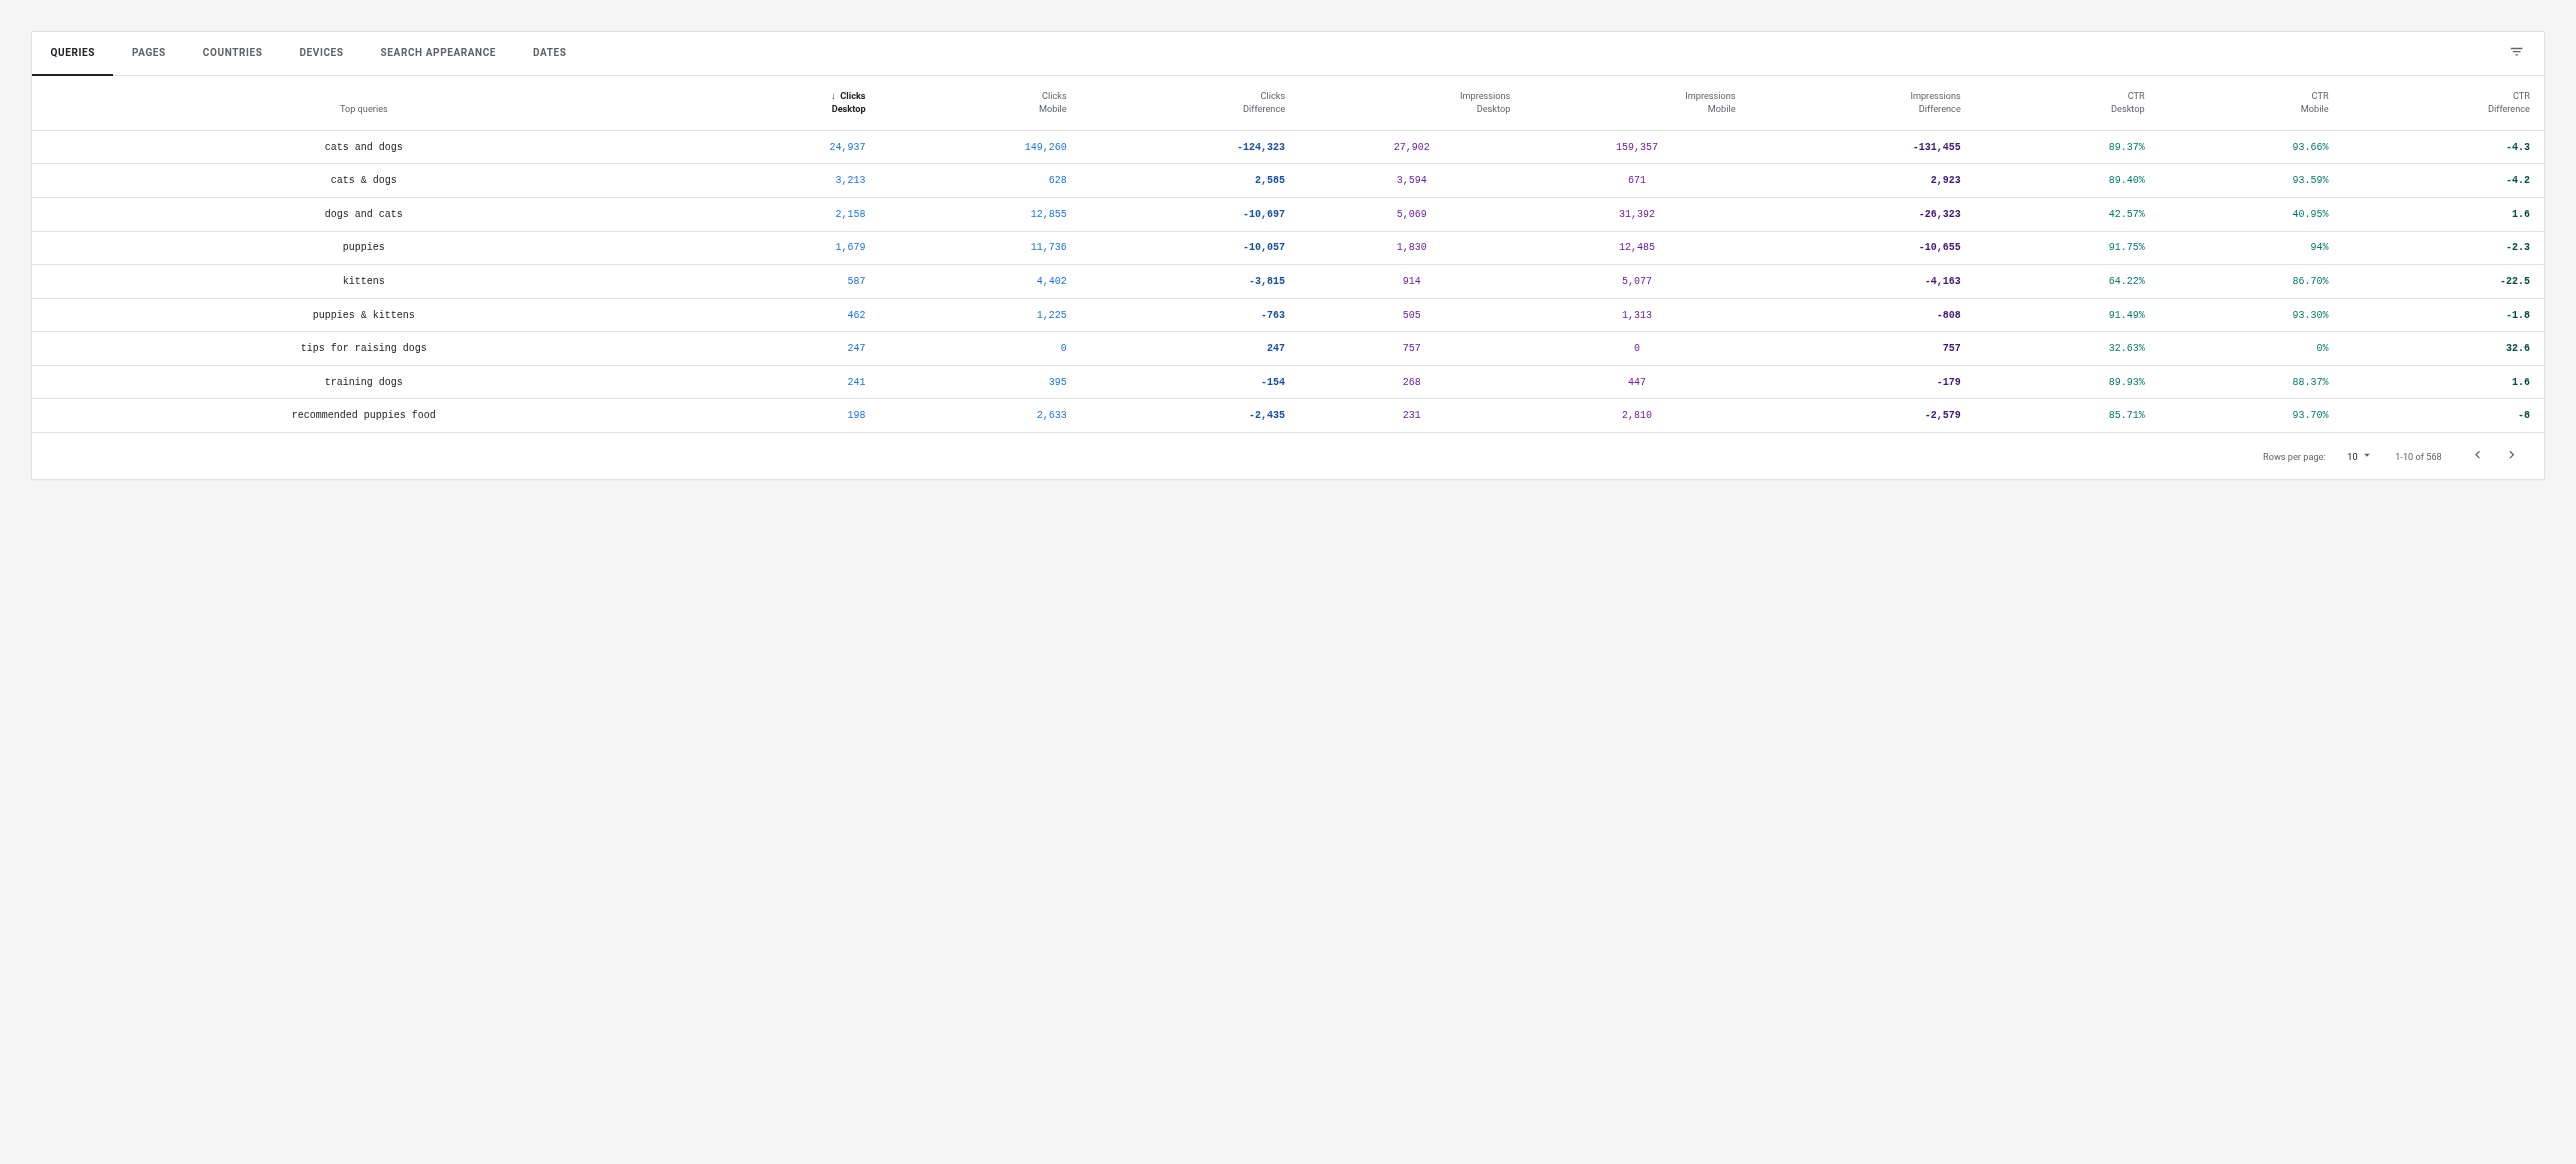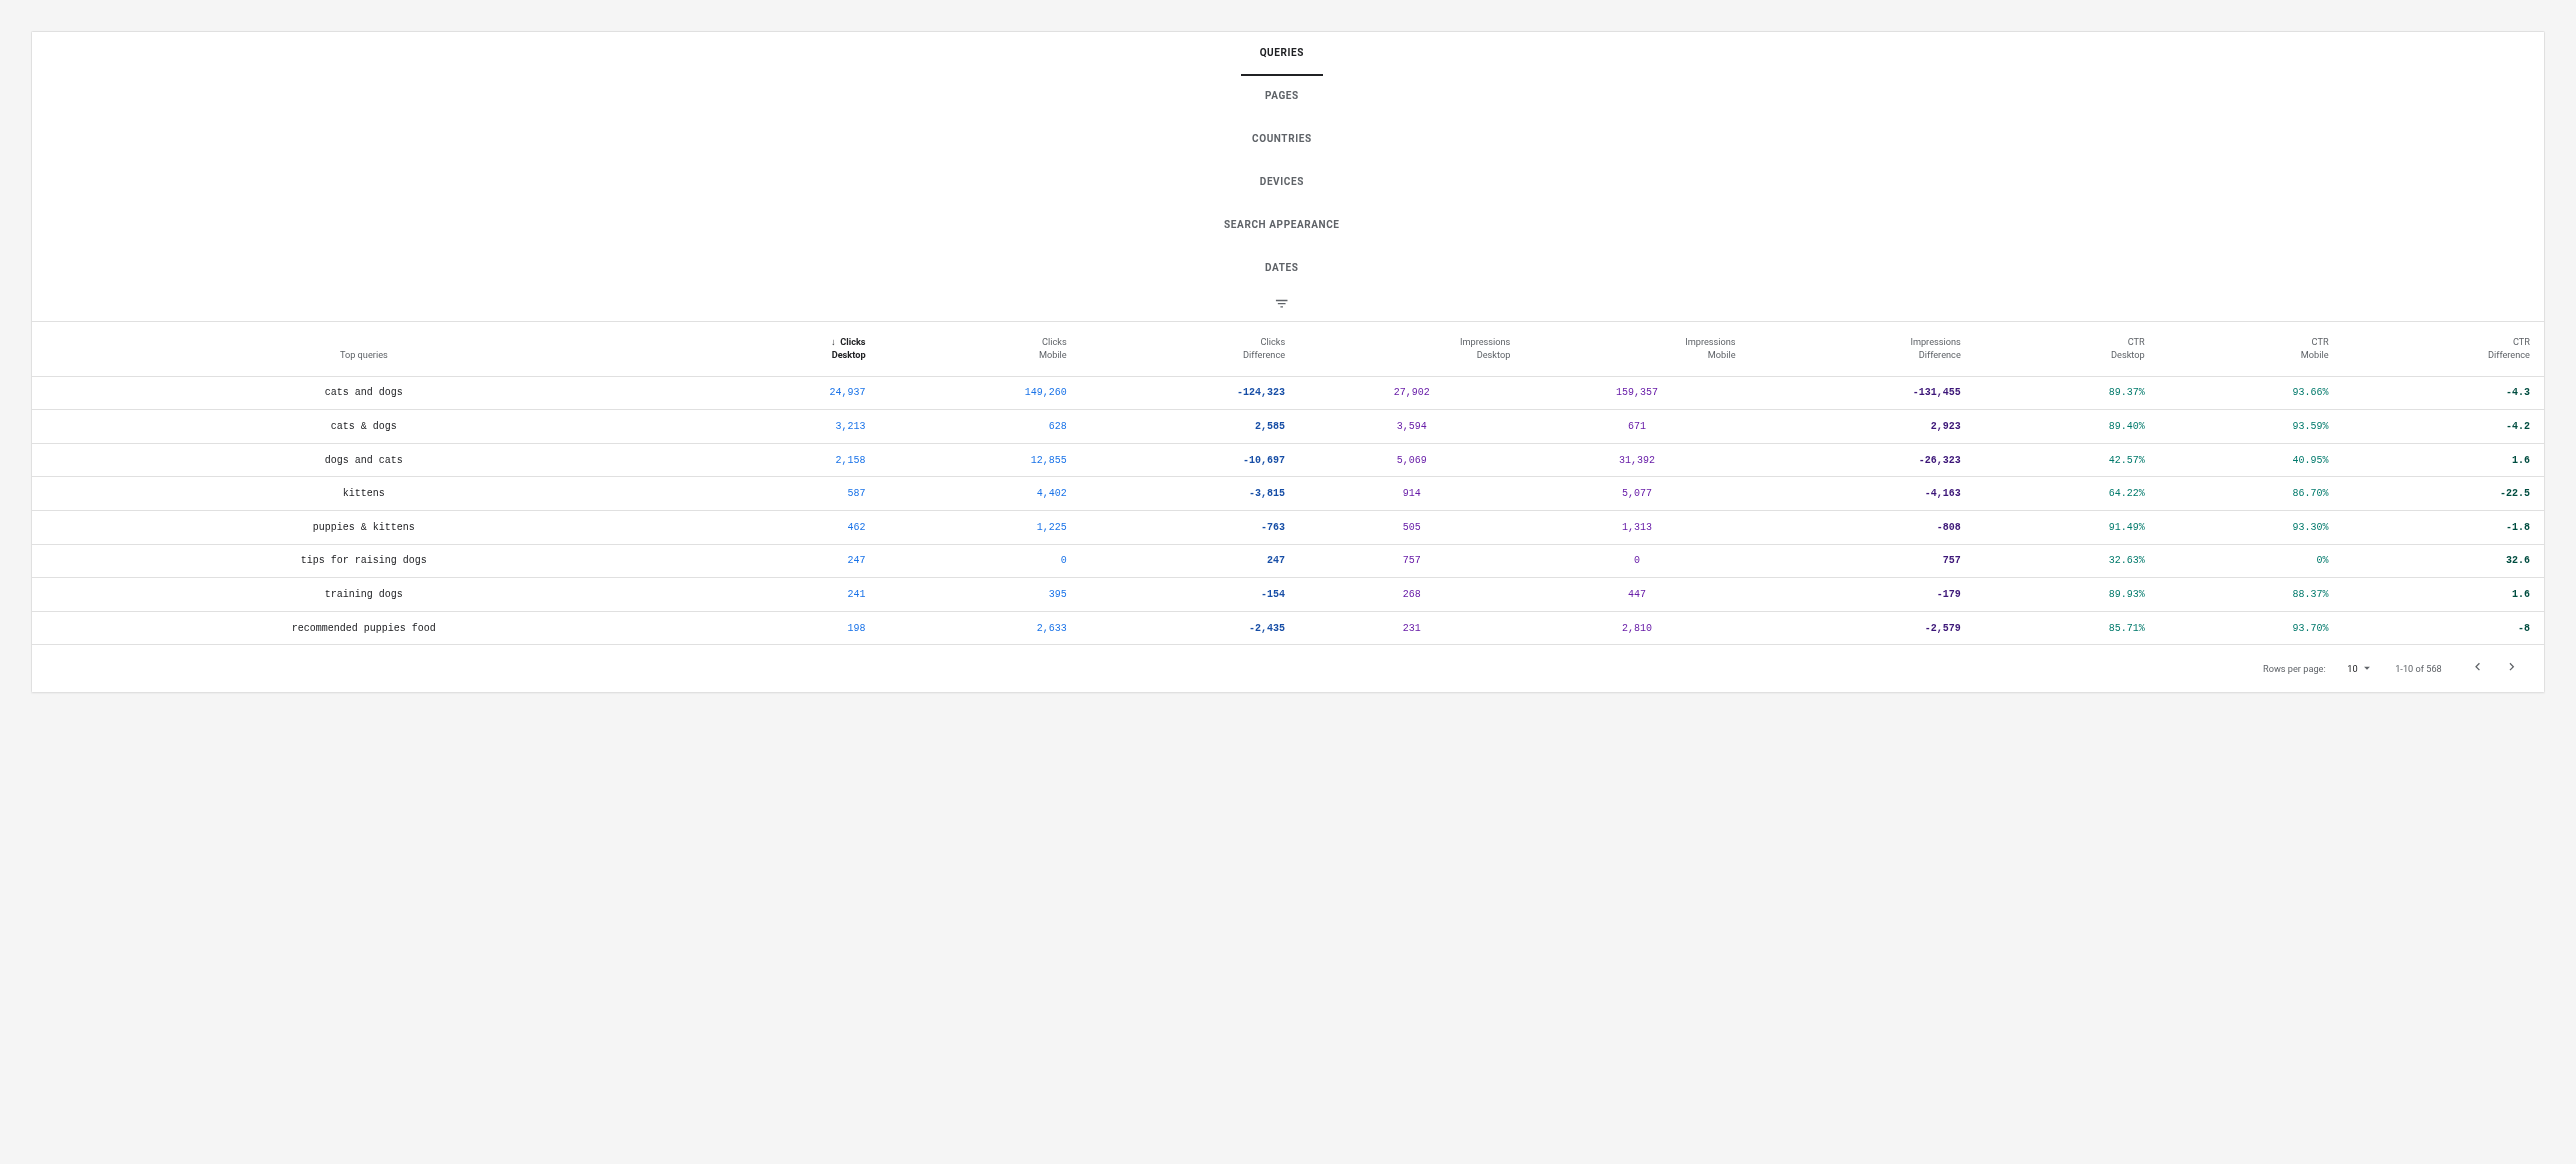--- a/index.html
+++ b/index.html
@@ -34,21 +34,20 @@
     border-radius:1.5px;
     box-shadow:0 0.8px 1.5px rgba(0,0,0,.04);
     overflow:hidden;
   }
   
   .tab-row{
     display:flex;
     align-items:center;
     border-bottom:0.8px solid var(--border);
     padding-right:12.3px;
-    flex-direction:column;
   }
   .tab{
     padding:15.4px 18.5px;
     font-size:10px;
     font-weight:700;
     letter-spacing:0.6px;
     color:var(--tab-inactive);
     cursor:pointer;
     border-bottom:2.3px solid transparent;
     margin-bottom:-0.8px;
@@ -240,20 +239,32 @@
               <td><span class="q q-link">dogs and cats</span></td>
               <td class="c-blue">2,158</td>
               <td class="c-blue">12,855</td>
               <td class="c-blue-b">-10,697</td>
               <td class="c-purple">5,069</td>
               <td class="c-purple">31,392</td>
               <td class="c-purple-b">-26,323</td>
               <td class="c-teal">42.57%</td>
               <td class="c-teal">40.95%</td>
               <td class="c-teal-b">1.6</td>
+            </tr>
+            <tr>
+              <td><span class="q q-link">puppies</span></td>
+              <td class="c-blue">1,679</td>
+              <td class="c-blue">11,736</td>
+              <td class="c-blue-b">-10,057</td>
+              <td class="c-purple">1,830</td>
+              <td class="c-purple">12,485</td>
+              <td class="c-purple-b">-10,655</td>
+              <td class="c-teal">91.75%</td>
+              <td class="c-teal">94%</td>
+              <td class="c-teal-b">-2.3</td>
             </tr>
             <tr>
               <td><span class="q q-link">kittens</span></td>
               <td class="c-blue">587</td>
               <td class="c-blue">4,402</td>
               <td class="c-blue-b">-3,815</td>
               <td class="c-purple">914</td>
               <td class="c-purple">5,077</td>
               <td class="c-purple-b">-4,163</td>
               <td class="c-teal">64.22%</td>

